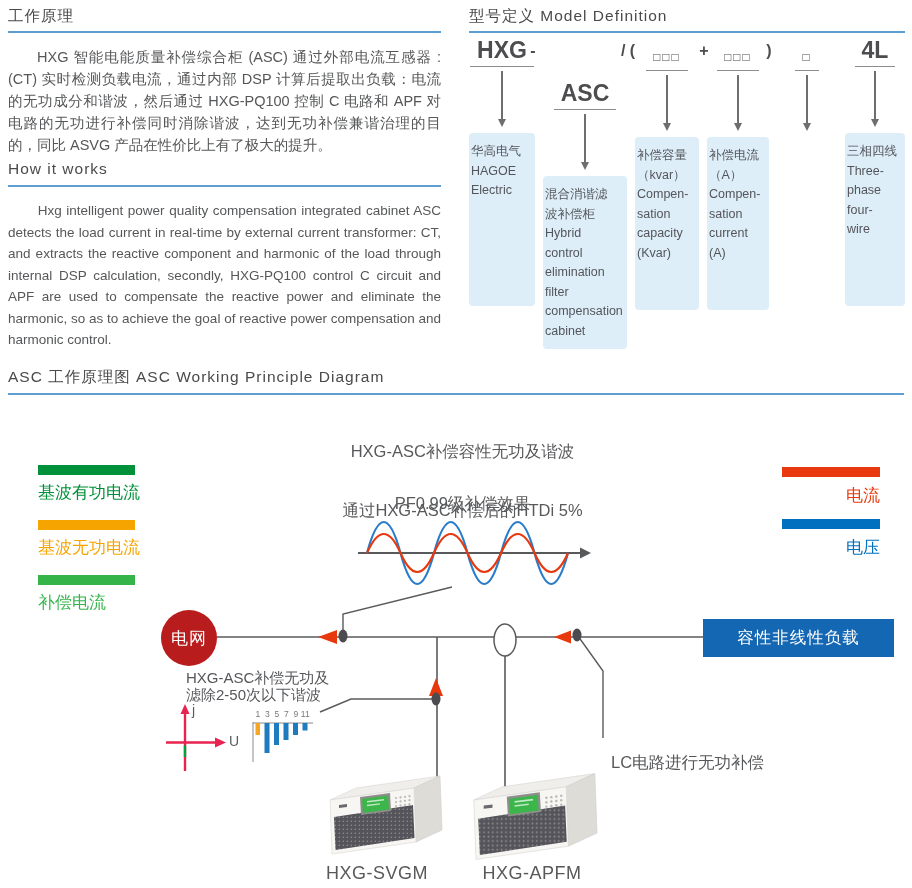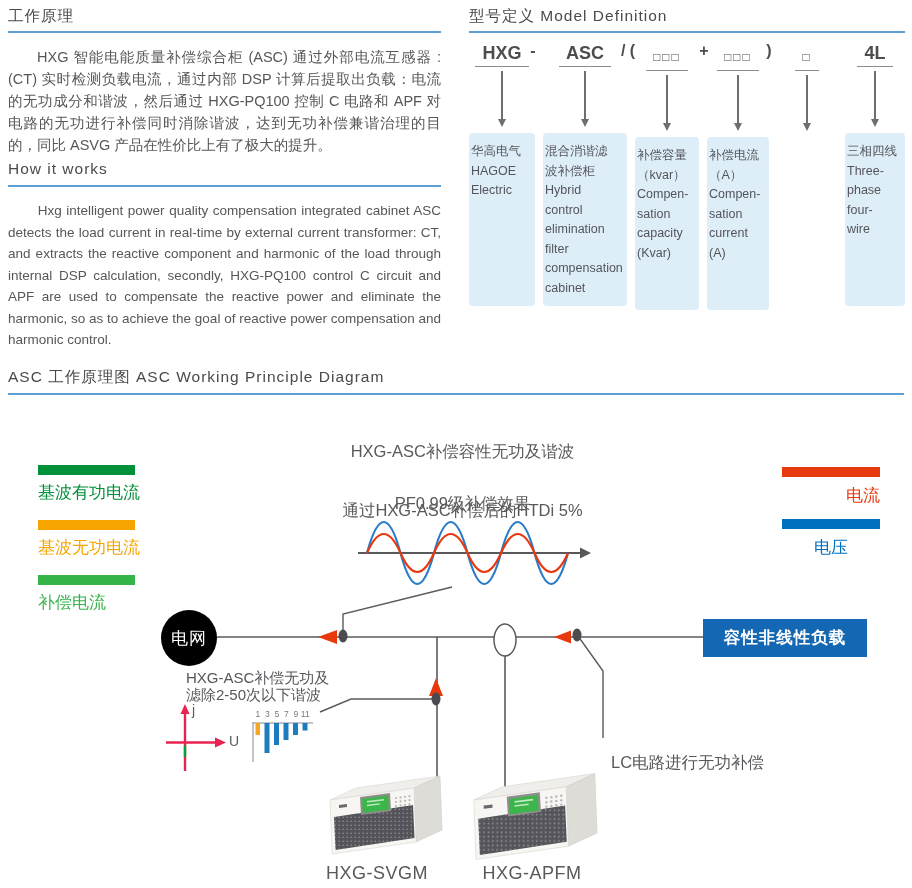--- a/index.html
+++ b/index.html
@@ -8,41 +8,41 @@
   .abs{position:absolute;}
   .rule{position:absolute;height:2px;background:#5d9fd3;}
   .h1{position:absolute;font-size:15.5px;color:#4a4a4c;letter-spacing:1px;white-space:nowrap;}
   .para{position:absolute;text-align:justify;color:#565759;}
   .para-cn{font-size:14.5px;line-height:22px;text-indent:2em;}
   .para-en{font-size:13.5px;line-height:21.5px;text-indent:2.2em;}
 
   
   .mcols{position:absolute;left:0;top:36px;width:436px;display:flex;gap:8px;}
   .mcol{display:flex;flex-direction:column;align-items:center;}
-  .mcode{font-weight:bold;font-size:18px;color:#4d4d4f;border-bottom:1.5px solid #8d8d8f;
+  .mcode{font-weight:bold;font-size:23px;color:#4d4d4f;border-bottom:1.5px solid #8d8d8f;
          padding:0 7px 2px 7px;height:22px;display:flex;align-items:flex-end;white-space:nowrap;}
   .mcode.sq{font-size:12px;letter-spacing:2px;padding-bottom:6px;}
   .marrow{width:9px;height:56px;margin-top:4px;display:flex;flex-direction:column;align-items:center;}
   .marrow .stem{width:1.5px;flex:1;background:#6d6e70;}
   .marrow .tip{width:0;height:0;border-left:4.5px solid transparent;border-right:4.5px solid transparent;
                border-top:8px solid #6d6e70;}
   .mbox{margin-top:6px;width:100%;box-sizing:border-box;height:173px;background:#ddeef9;
         border-radius:4px;padding:9px 2px;font-size:12.5px;line-height:19.5px;color:#54555a;}
   .mbox div{white-space:nowrap;}
   .msep{position:absolute;top:36px;font-weight:bold;font-size:16px;color:#4d4d4f;width:26px;
         text-align:center;white-space:nowrap;}
 
   
   .legbar{position:absolute;width:97px;height:10px;}
   .leglab{position:absolute;font-size:17px;white-space:nowrap;}
   .wavecap{position:absolute;left:305px;width:315px;text-align:center;font-size:16.5px;color:#58595b;white-space:nowrap;}
   .gridnode{position:absolute;left:161px;top:610px;width:56px;height:56px;border-radius:50%;
             color:#fff;font-size:17px;display:flex;align-items:center;justify-content:center;letter-spacing:1px;}
-  .loadbox{position:absolute;left:703px;top:619px;width:164px;height:38px;color:#fff;font-size:16.5px;
-           display:flex;align-items:center;justify-content:center;letter-spacing:1px;font-weight:bold;}
+  .loadbox{position:absolute;left:703px;top:619px;width:191px;height:38px;color:#fff;font-size:16.5px;
+           display:flex;align-items:center;justify-content:center;letter-spacing:1px;}
   .ascnote{position:absolute;left:186px;top:669px;font-size:15px;line-height:17px;color:#56575a;white-space:nowrap;}
   .lcnote{position:absolute;left:611px;top:752px;font-size:16.5px;color:#56575a;white-space:nowrap;}
   .axlab{position:absolute;font-size:14px;color:#5a5b5d;}
   .hticks{position:absolute;left:253px;top:709px;display:flex;}
   .hticks span{width:9.5px;text-align:center;font-size:8.5px;color:#77787a;}
   .devlab{position:absolute;top:863px;width:150px;text-align:center;font-size:18px;color:#58595b;letter-spacing:.5px;white-space:nowrap;}
   svg.layer{position:absolute;left:0;top:0;}
 </style>
 </head>
 <body>
@@ -70,21 +70,21 @@
       <div class="marrow">
           <div class="stem"></div>
           <div class="tip"></div>
         </div>
       <div class="mbox">
         <div>华高电气</div>
         <div>HAGOE</div>
         <div>Electric</div>
       </div>
     </div>
-    <div class="mcol" style="width:84px;">
+    <div class="mcol" style="width:84px;margin-top:43px;">
       <span class="mcode">ASC</span>
       <div class="marrow">
           <div class="stem"></div>
           <div class="tip"></div>
         </div>
       <div class="mbox">
         <div>混合消谐滤</div>
         <div>波补偿柜</div>
         <div>Hybrid</div>
         <div>control</div>
@@ -241,27 +241,27 @@
 <div class="legbar" style="left: 38px; top: 465px; background: rgb(0, 145, 58);"></div>
 <div class="leglab" style="left: 38px; top: 481px; color: rgb(0, 145, 58);">基波有功电流</div>
 <div class="legbar" style="left: 38px; top: 520px; background: rgb(246, 165, 0);"></div>
 <div class="leglab" style="left: 38px; top: 536px; color: rgb(246, 165, 0); font-family: Liberation Mono, monospace;">基波无功电流</div>
 <div class="legbar" style="left: 38px; top: 575px; background: rgb(53, 180, 74);"></div>
 <div class="leglab" style="left: 38px; top: 591px; color: rgb(53, 180, 74);">补偿电流</div>
 
 <div class="legbar" style="left: 782px; top: 467px; width: 98px; background: rgb(232, 56, 13);"></div>
 <div class="leglab" style="left: 782px; top: 484px; width: 98px; text-align: right; color: rgb(232, 56, 13);">电流</div>
 <div class="legbar" style="left: 782px; top: 519px; width: 98px; background: rgb(0, 112, 191);"></div>
-<div class="leglab" style="left: 782px; top: 536px; width: 98px; text-align: center; color: rgb(0, 112, 191);">电压</div>
+<div class="leglab" style="left: 782px; top: 536px; width: 98px; text-align: right; color: rgb(0, 112, 191);">电压</div>
 
 <div class="wavecap" style="top:441px;">HXG-ASC补偿容性无功及谐波</div>
 <div class="wavecap" style="top:500px;">通过HXG-ASC补偿后的HTDi 5%</div>
 <div class="wavecap" style="top:493px;">PF0.99级补偿效果</div>
 
-<div class="gridnode" style="background: #000000;">电网</div>
+<div class="gridnode" style="background: #b91c1c;">电网</div>
 <div class="loadbox" style="background: rgb(20, 103, 178);">容性非线性负载</div>
 
 <div class="ascnote">
   <div>HXG-ASC补偿无功及</div>
   <div>滤除2-50次以下谐波</div>
 </div>
 
 <div class="axlab" style="left:192px;top:702px;">j</div>
 <div class="axlab" style="left:229px;top:733px;">U</div>
 

